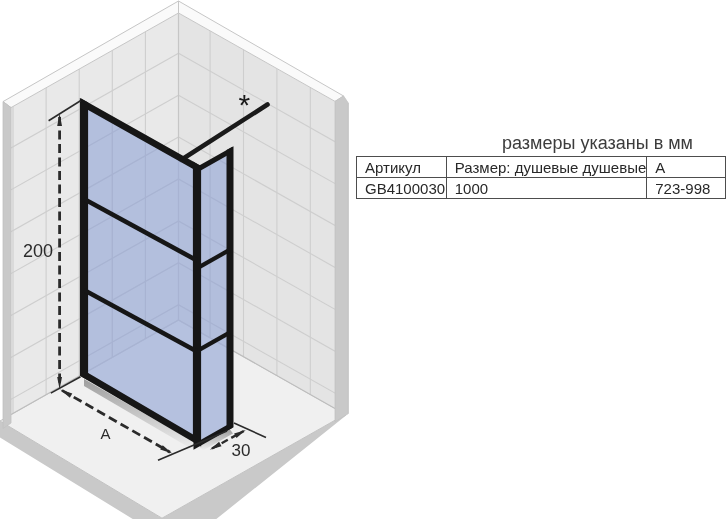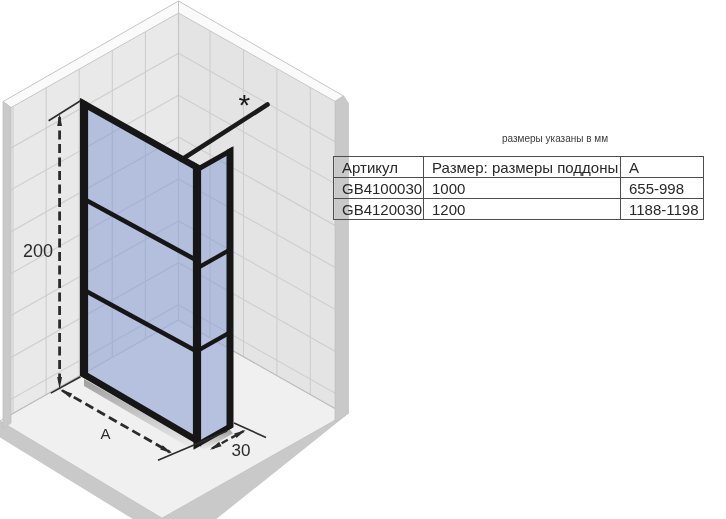--- a/index.html
+++ b/index.html
@@ -1,17 +1,17 @@
 <!DOCTYPE html>
 <html><head><meta charset="utf-8"><title>GB</title><style>
 html,body{margin:0;padding:0;background:#ffffff;}
 #wrap{position:relative;width:726px;height:519px;overflow:hidden;font-family:"Liberation Sans",sans-serif;}
 #scene{position:absolute;left:0;top:0;}
-#cap{position:absolute;left:502px;top:133px;font-size:10px;color:#3c3c3c;}
-table{position:absolute;left:333px;top:156px;border-collapse:collapse;font-size:15px;color:#282828;table-layout:fixed;}
+#cap{position:absolute;left:502px;top:133px;font-size:18px;color:#3c3c3c;}
+table{position:absolute;left:356px;top:156px;border-collapse:collapse;font-size:15px;color:#282828;table-layout:fixed;}
 td,th{border:1px solid #4d4d4d;font-weight:normal;text-align:left;padding:0 0 0 8px;height:20px;white-space:nowrap;overflow:hidden;}
 </style></head><body>
 <div id="wrap">
 
 <div id="scene">
 <svg width="726" height="519" viewBox="0 0 726 519" xmlns="http://www.w3.org/2000/svg">
 <defs>
 <clipPath id="lw">
             <polygon points="178.5,13 11,107.6 11,414.6 178.5,320"></polygon>
           </clipPath>
@@ -176,28 +176,23 @@
 
 <table>
 <colgroup>
         <col style="width:90px">
         <col style="width:197px">
         <col style="width:83px">
       </colgroup>
 <tbody>
         <tr>
           <th>Артикул</th>
-          <th>Размер: размеры поддоны</th>
+          <th>Размер: душевые душевые</th>
           <th>А</th>
         </tr>
 <tr>
           <td>GB4100030</td>
           <td>1000</td>
-          <td>655-998</td>
-        </tr>
-<tr>
-          <td>GB4120030</td>
-          <td>1200</td>
-          <td>1188-1198</td>
+          <td>723-998</td>
         </tr>
 </tbody>
     </table>
 </div>
 
 </body></html>

